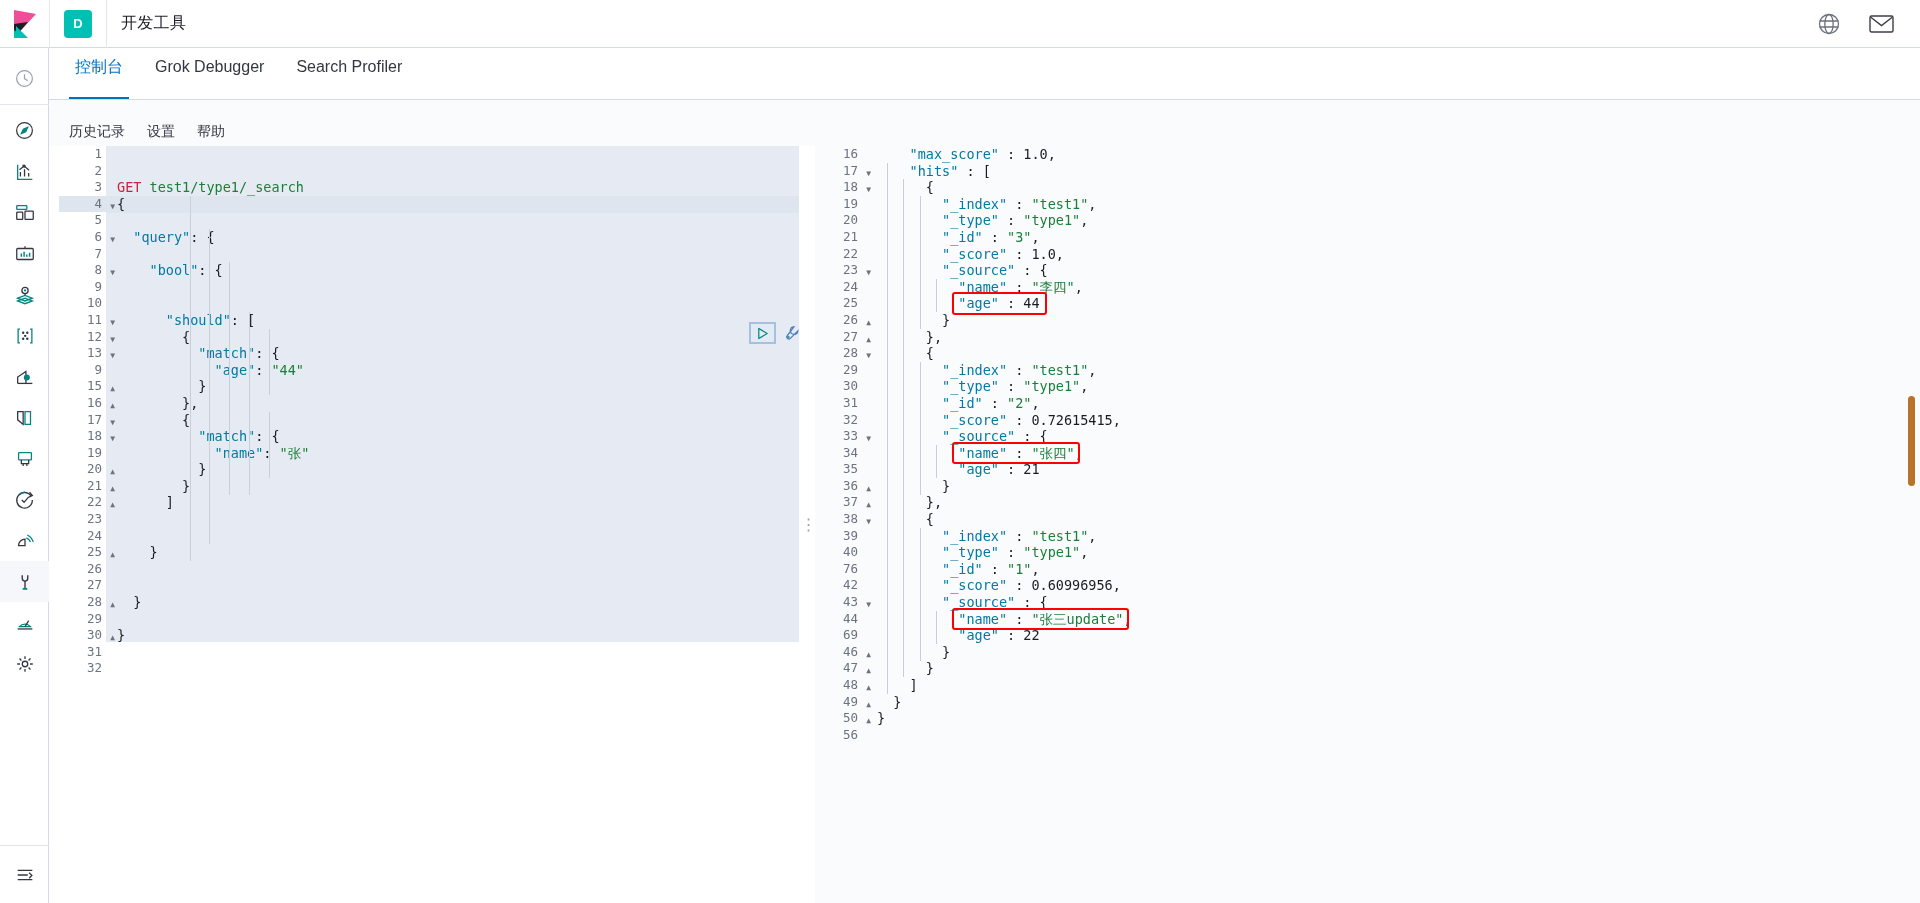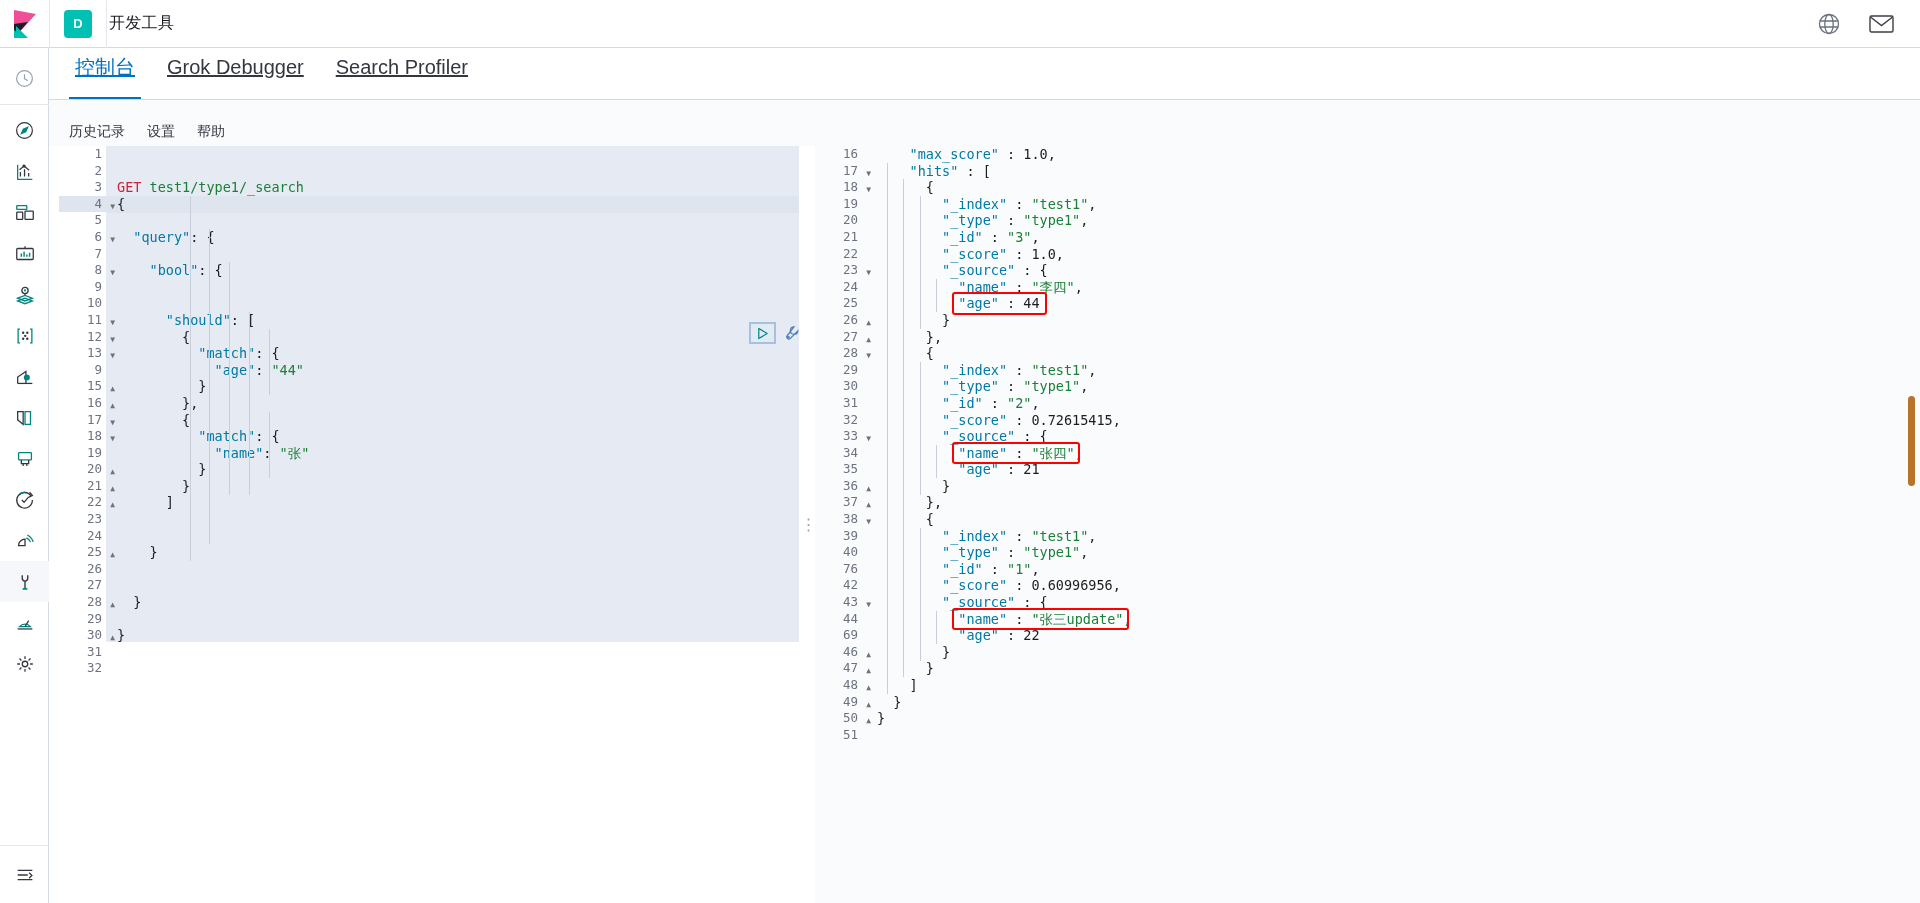--- a/index.html
+++ b/index.html
@@ -8,41 +8,41 @@
 
   
   .header { position:absolute; top:0; left:0; width:1920px; height:48px;
     background:#fff; border-bottom:1px solid #d3dae6; display:flex; align-items:center; }
   .logo-cell { width:49px; height:48px; display:flex; align-items:center; justify-content:center; }
   .kibana-logo { width:26px; height:28px; position:relative; }
   .hdr-sep { width:1px; height:48px; background:#e3e6ec; }
   .space-badge { width:28px; height:28px; border-radius:4px; background:#00bfb3;
     color:#fff; font-size:13px; font-weight:600; display:flex; align-items:center;
     justify-content:center; margin:0 14px; }
-  .hdr-title { font-size:16px; color:#1a1c21; margin-left:2px; letter-spacing:.3px; }
+  .hdr-title { font-size:16px; color:#1a1c21; margin-left:14px; letter-spacing:.3px; }
   .hdr-right { margin-left:auto; display:flex; align-items:center; gap:26px; padding-right:26px; }
   .hdr-icon { width:26px; height:26px; color:#69707d; display:flex; align-items:center; justify-content:center; }
 
   
   .rail { position:absolute; top:48px; left:0; width:49px; height:855px;
     background:#fff; border-right:1px solid #d3dae6; }
   .rail-item { width:49px; height:41px; display:flex; align-items:center; justify-content:center; }
   .rail-sep { width:49px; height:1px; background:#e3e6ec; margin:5px 0; }
   .rail-item.sel { background:#f5f7fa; }
   .rail-bottom { position:absolute; bottom:0; left:0; width:49px; }
   .rail-bottom .rail-sep { margin:0 0 8px 0; }
 
   
   .app { position:absolute; top:48px; left:49px; width:1871px; height:855px; background:#fff; }
 
   
   .tabs { height:52px; display:flex; align-items:flex-end; padding-left:10px;
     border-bottom:1px solid #d3dae6; background:#fff; }
-  .tab { height:64px; display:flex; align-items:center; padding:0 16px; font-size:20px;
-    color:#343741; position:relative;text-decoration:underline; }
+  .tab { height:64px; display:flex; align-items:center; padding:0 16px; font-size:16px;
+    color:#343741; position:relative; }
   .tab.active { color:#0071c2; font-weight:400; }
   .tab.active::after { content:""; position:absolute; left:10px; right:10px; bottom:0;
     height:2px; background:#0071c2; }
 
   
   .subnav { height:46px; background:#fafbfd; display:flex; align-items:center;
     padding-left:20px; gap:22px; }
   .subnav-item { font-size:14px; color:#343741;margin-top:17px; }
 
   
@@ -368,21 +368,21 @@
             <div class="ln">76</div>
             <div class="ln">42</div>
             <div class="ln">43<span class="fold">▼</span></div>
             <div class="ln">44</div>
             <div class="ln">69</div>
             <div class="ln">46<span class="fold">▲</span></div>
             <div class="ln">47<span class="fold">▲</span></div>
             <div class="ln">48<span class="fold">▲</span></div>
             <div class="ln">49<span class="fold">▲</span></div>
             <div class="ln">50<span class="fold">▲</span></div>
-            <div class="ln">51</div>
+            <div class="ln">56</div>
           </div>
         <div class="code" id="res-code" style="left:62px"><div class="cl">    <span class="k">"max_score"</span> : <span class="n">1.0</span>,</div><div class="cl">    <span class="k">"hits"</span> : [</div><div class="cl">      {</div><div class="cl">        <span class="k">"_index"</span> : <span class="s">"test1"</span>,</div><div class="cl">        <span class="k">"_type"</span> : <span class="s">"type1"</span>,</div><div class="cl">        <span class="k">"_id"</span> : <span class="s">"3"</span>,</div><div class="cl">        <span class="k">"_score"</span> : <span class="n">1.0</span>,</div><div class="cl">        <span class="k">"_source"</span> : {</div><div class="cl">          <span class="k">"name"</span> : <span class="s">"李四"</span>,</div><div class="cl">          <span class="k">"age"</span> : <span class="n">44</span></div><div class="cl">        }</div><div class="cl">      },</div><div class="cl">      {</div><div class="cl">        <span class="k">"_index"</span> : <span class="s">"test1"</span>,</div><div class="cl">        <span class="k">"_type"</span> : <span class="s">"type1"</span>,</div><div class="cl">        <span class="k">"_id"</span> : <span class="s">"2"</span>,</div><div class="cl">        <span class="k">"_score"</span> : <span class="n">0.72615415</span>,</div><div class="cl">        <span class="k">"_source"</span> : {</div><div class="cl">          <span class="k">"name"</span> : <span class="s">"张四"</span>,</div><div class="cl">          <span class="k">"age"</span> : <span class="n">21</span></div><div class="cl">        }</div><div class="cl">      },</div><div class="cl">      {</div><div class="cl">        <span class="k">"_index"</span> : <span class="s">"test1"</span>,</div><div class="cl">        <span class="k">"_type"</span> : <span class="s">"type1"</span>,</div><div class="cl">        <span class="k">"_id"</span> : <span class="s">"1"</span>,</div><div class="cl">        <span class="k">"_score"</span> : <span class="n">0.60996956</span>,</div><div class="cl">        <span class="k">"_source"</span> : {</div><div class="cl">          <span class="k">"name"</span> : <span class="s">"张三update"</span>,</div><div class="cl">          <span class="k">"age"</span> : <span class="n">22</span></div><div class="cl">        }</div><div class="cl">      }</div><div class="cl">    ]</div><div class="cl">  }</div><div class="cl">}</div><div class="cl">&nbsp;</div></div>
 
         <div class="sb-track">
           <div class="sb-thumb" style="top:250px;height:90px"></div>
         </div>
       <div class="ig" style="left: 72.12px; top: 16.6px; height: 531.2px;"></div>
           <div class="ig" style="left: 88.36px; top: 33.2px; height: 498px;"></div>
           <div class="ig" style="left: 104.6px; top: 49.8px; height: 132.8px;"></div>
           <div class="ig" style="left: 104.6px; top: 215.8px; height: 132.8px;"></div>

